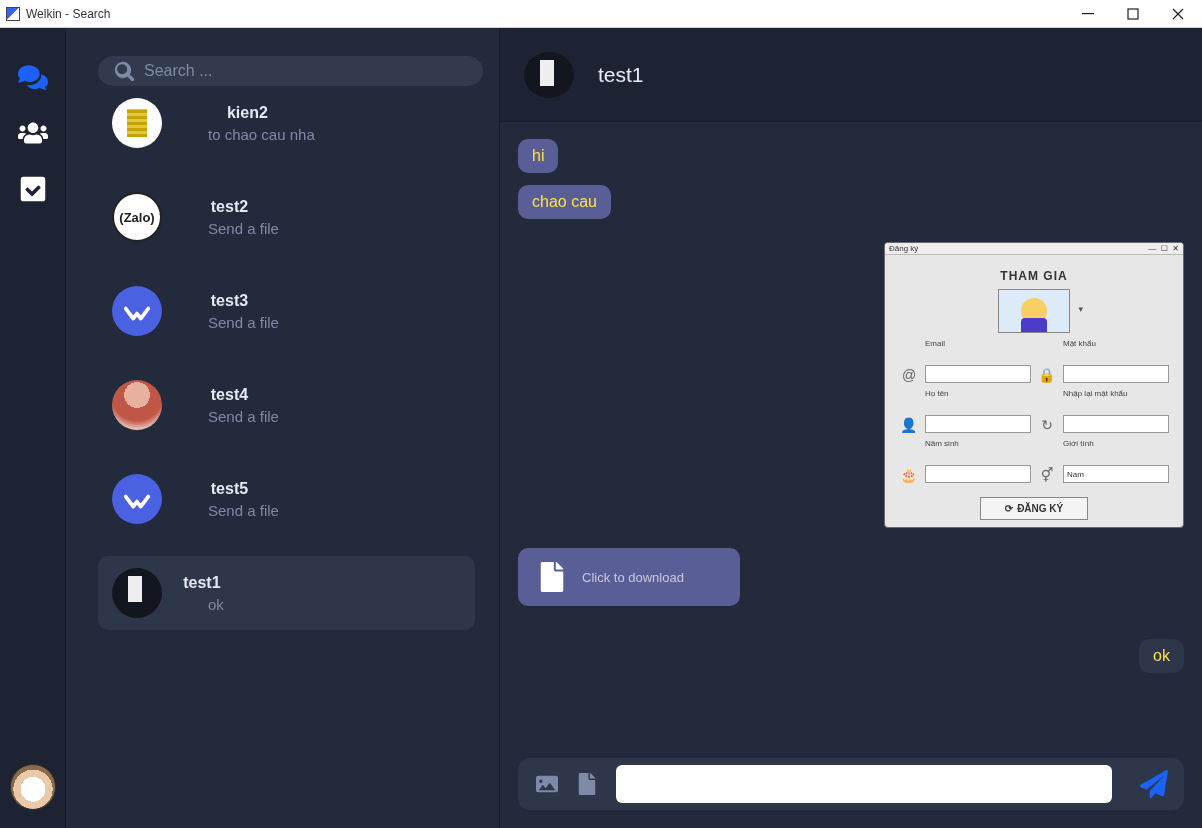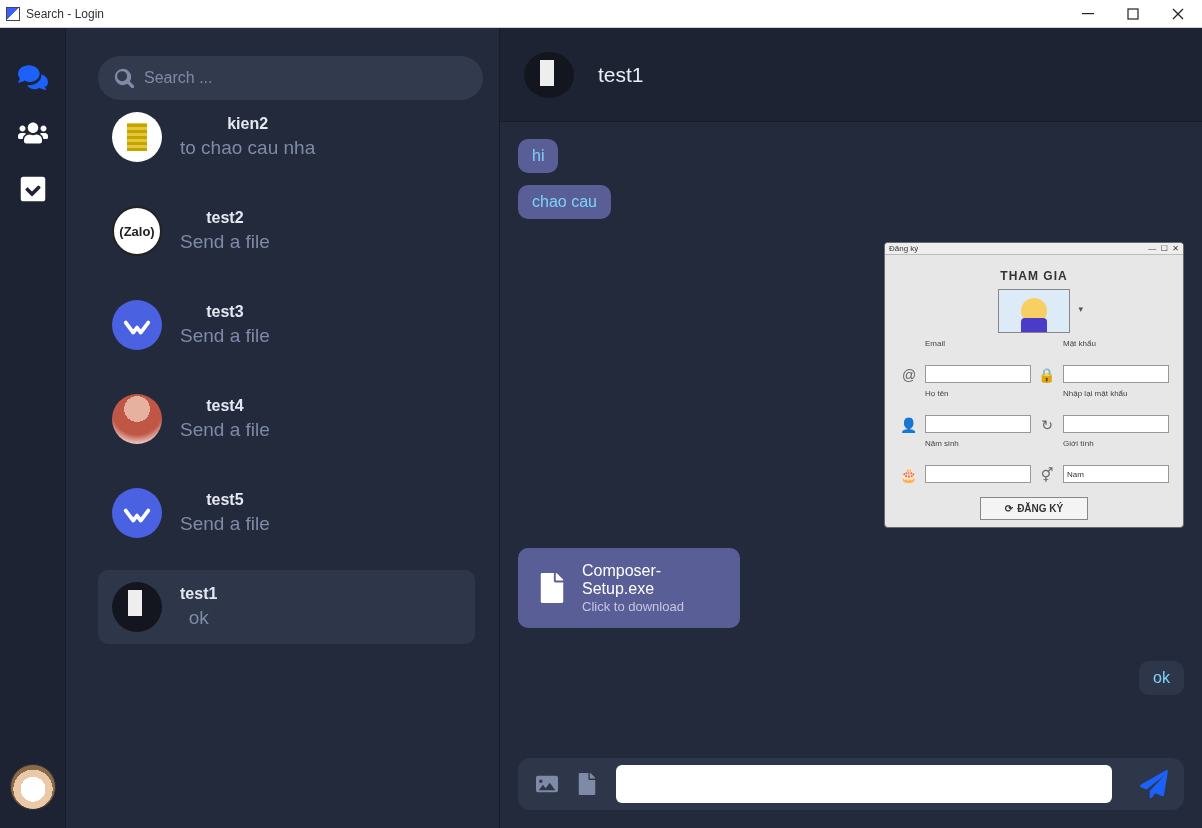--- a/index.html
+++ b/index.html
@@ -62,21 +62,21 @@
     width:434px;
     background:#232a3b;
     display:flex; flex-direction:column;
     padding:28px 16px 14px 32px;
     min-height:0;
     border-left:1px solid #171c29;
   }
   .searchwrap{
     background:#323a4e;
     border-radius:24px;
-    height:44px;
+    height:30px;
     display:flex; align-items:center;
     padding:0 16px; gap:10px;
   }
   .searchwrap svg{width:20px;height:20px;fill:#7e8aa6;}
   .searchwrap input{
     flex:1;background:transparent;border:none;outline:none;
     color:#c0c7da; font-size:16px;
   }
   .searchwrap input::placeholder{color:#7e8aa6;}
   .section-title{
@@ -114,39 +114,39 @@
   .avatar.kien::after{content:"";width:20px;height:28px;background:repeating-linear-gradient(0deg,#c7a300,#c7a300 3px,#e2c83e 3px,#e2c83e 6px);}
   .avatar.small{width:46px;height:46px;}
   .avatar.dark{
     background:#13161e; position:relative;
   }
   .avatar.dark::before{
     content:""; position:absolute; width:14px;height:26px;background:#eee; top:8px;left:16px;
   }
   .conv-texts{ display:flex; flex-direction:column; gap:4px;align-items:center;}
   .conv-name{ color:#e4e8f2; font-weight:600; font-size:16px;}
-  .conv-prev{ color:#7e8aa6; font-size:19px; font-weight:500;}
+  .conv-prev{ color:#7e8aa6; font-size:15px; font-weight:500;margin-left:28px;}
   
   .chat{
     flex:1; display:flex; flex-direction:column; background:#232a3b; min-width:0;
     border-left:1px solid #171c29;
   }
   .chat-header{
     height:94px; display:flex;align-items:center; gap:24px;
     padding:0 24px; border-bottom:1px solid #171c29; background:#1d2333;
   }
   .chat-title{ color:#e9ecf5; font-size:21px; font-weight:500;}
   .chat-body{
     flex:1; padding:10px 18px; overflow:auto; min-height:0;
     position:relative;
   }
   .chat-body::-webkit-scrollbar{width:6px;}
   .chat-body::-webkit-scrollbar-thumb{background:#4a5369;border-radius:3px;}
   .bubble{
-    display:inline-block; background:#595e97; color:#7dd3fc;
+    display:inline-block; background:#595e97; color:#fde047;
     padding:8px 14px; border-radius:10px; font-size:16px; margin:5px 0;
     max-width:70%;
   }
   .row{display:flex; margin:2px 0;}
   .row.right{justify-content:flex-end;}
   .bubble.right{ background:#2e3649; }
   .attachment-image{
     width:300px;height:286px;background:#e7e7e7;border-radius:4px;
     border:1px solid #6a6a6a;
     overflow:hidden; font-family:Arial; color:#333; font-size:9px;
@@ -194,21 +194,21 @@
     width:48px;height:40px;display:flex;align-items:center;justify-content:center;cursor:pointer;
   }
   .sendbtn svg{width:28px;height:28px;fill:#1c62f8;}
 </style>
 </head>
 <body>
 
 <div class="titlebar">
   <div class="titlebar-left">
     <div class="titlebar-icon"></div>
-    <span>Search - Login</span>
+    <span>Welkin - Search</span>
   </div>
   <div class="winbtns">
     <div class="winbtn">
       <svg width="12" height="12" viewBox="0 0 12 12">
           <rect y="5" width="12" height="1.2" fill="#222"></rect>
         </svg>
     </div>
     <div class="winbtn">
       <svg width="12" height="12" viewBox="0 0 12 12">
           <rect x="1" y="1" width="10" height="10" fill="none" stroke="#222" stroke-width="1.2"></rect>
@@ -383,21 +383,20 @@
           </div>
         </div>
       </div>
 
       <div class="row" style="margin-top:20px;">
         <div class="file-card">
           <svg viewBox="0 0 384 512">
               <path d="M224 136V0H24A24 24 0 0 0 0 24v464a24 24 0 0 0 24 24h336a24 24 0 0 0 24-24V160H248a24 24 0 0 1-24-24zM384 121.9V128H256V0h6.1a24 24 0 0 1 17 7l97.9 98a24 24 0 0 1 7 16.9z"></path>
             </svg>
           <div class="file-texts">
-            <div class="file-name">Composer-Setup.exe</div>
             <div class="file-sub">Click to download</div>
           </div>
         </div>
       </div>
 
       <div class="row right" style="margin-top:28px;">
         <div class="bubble right">ok</div>
       </div>
     </div>
 

